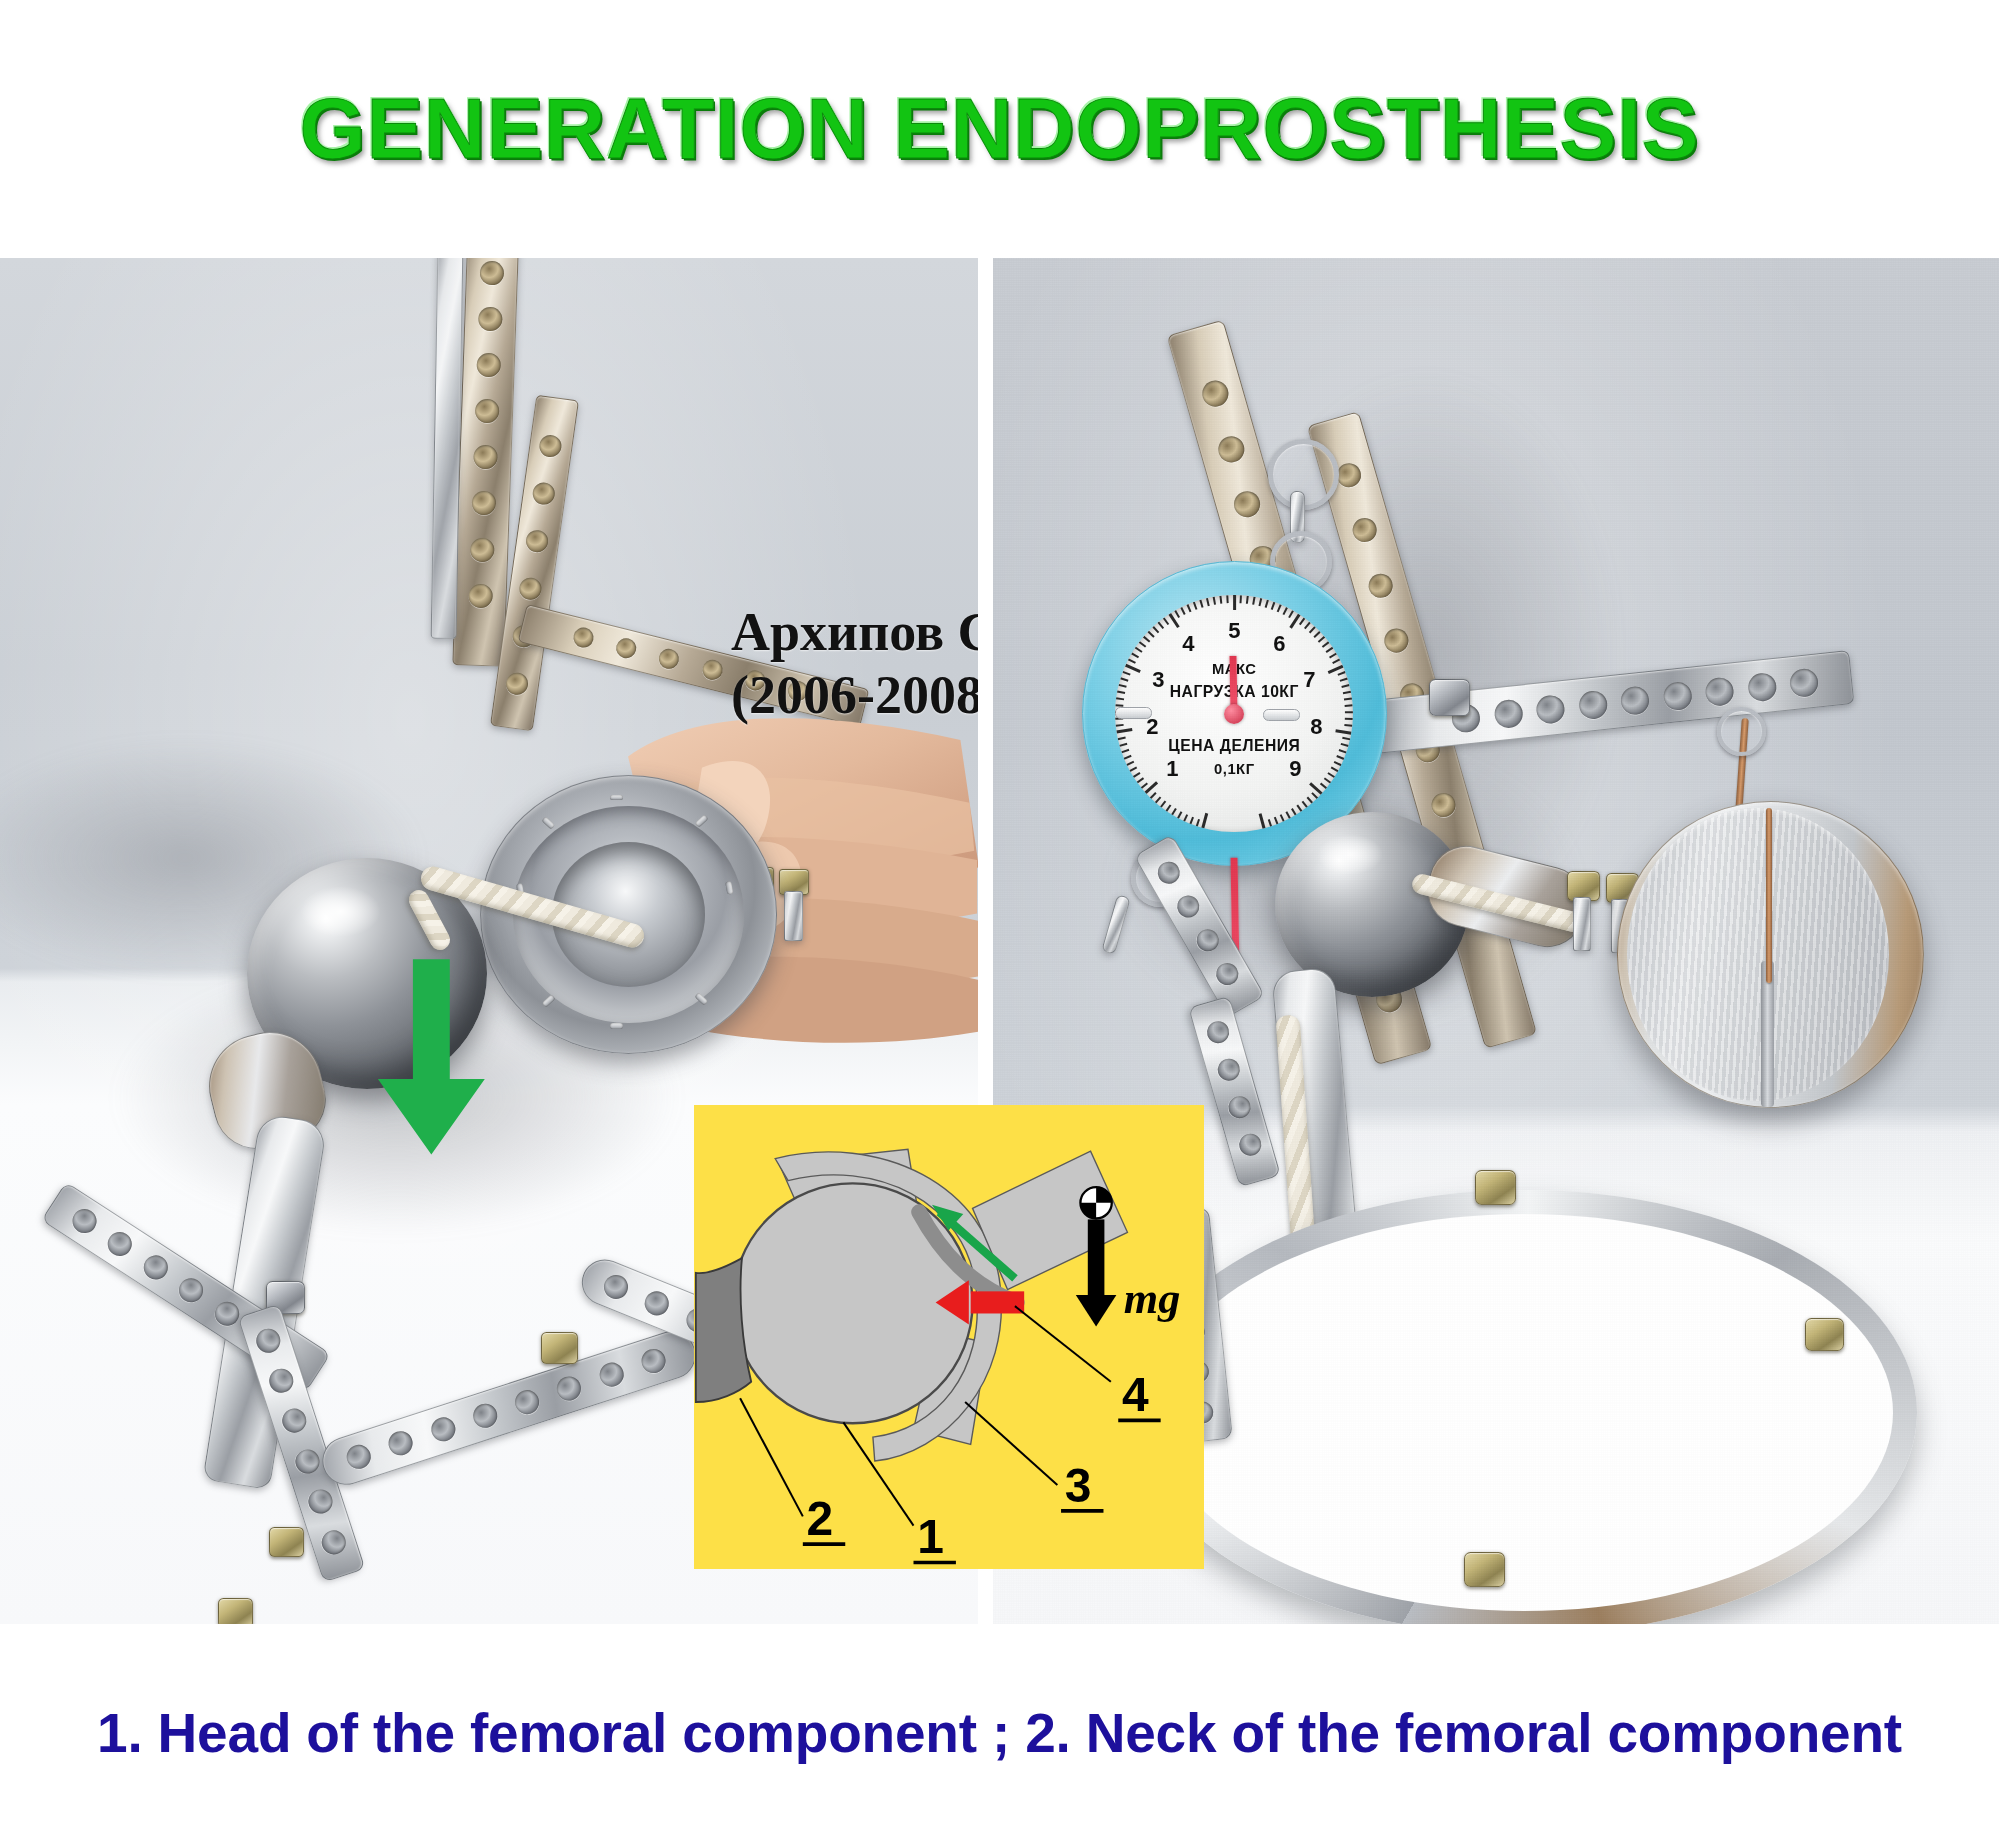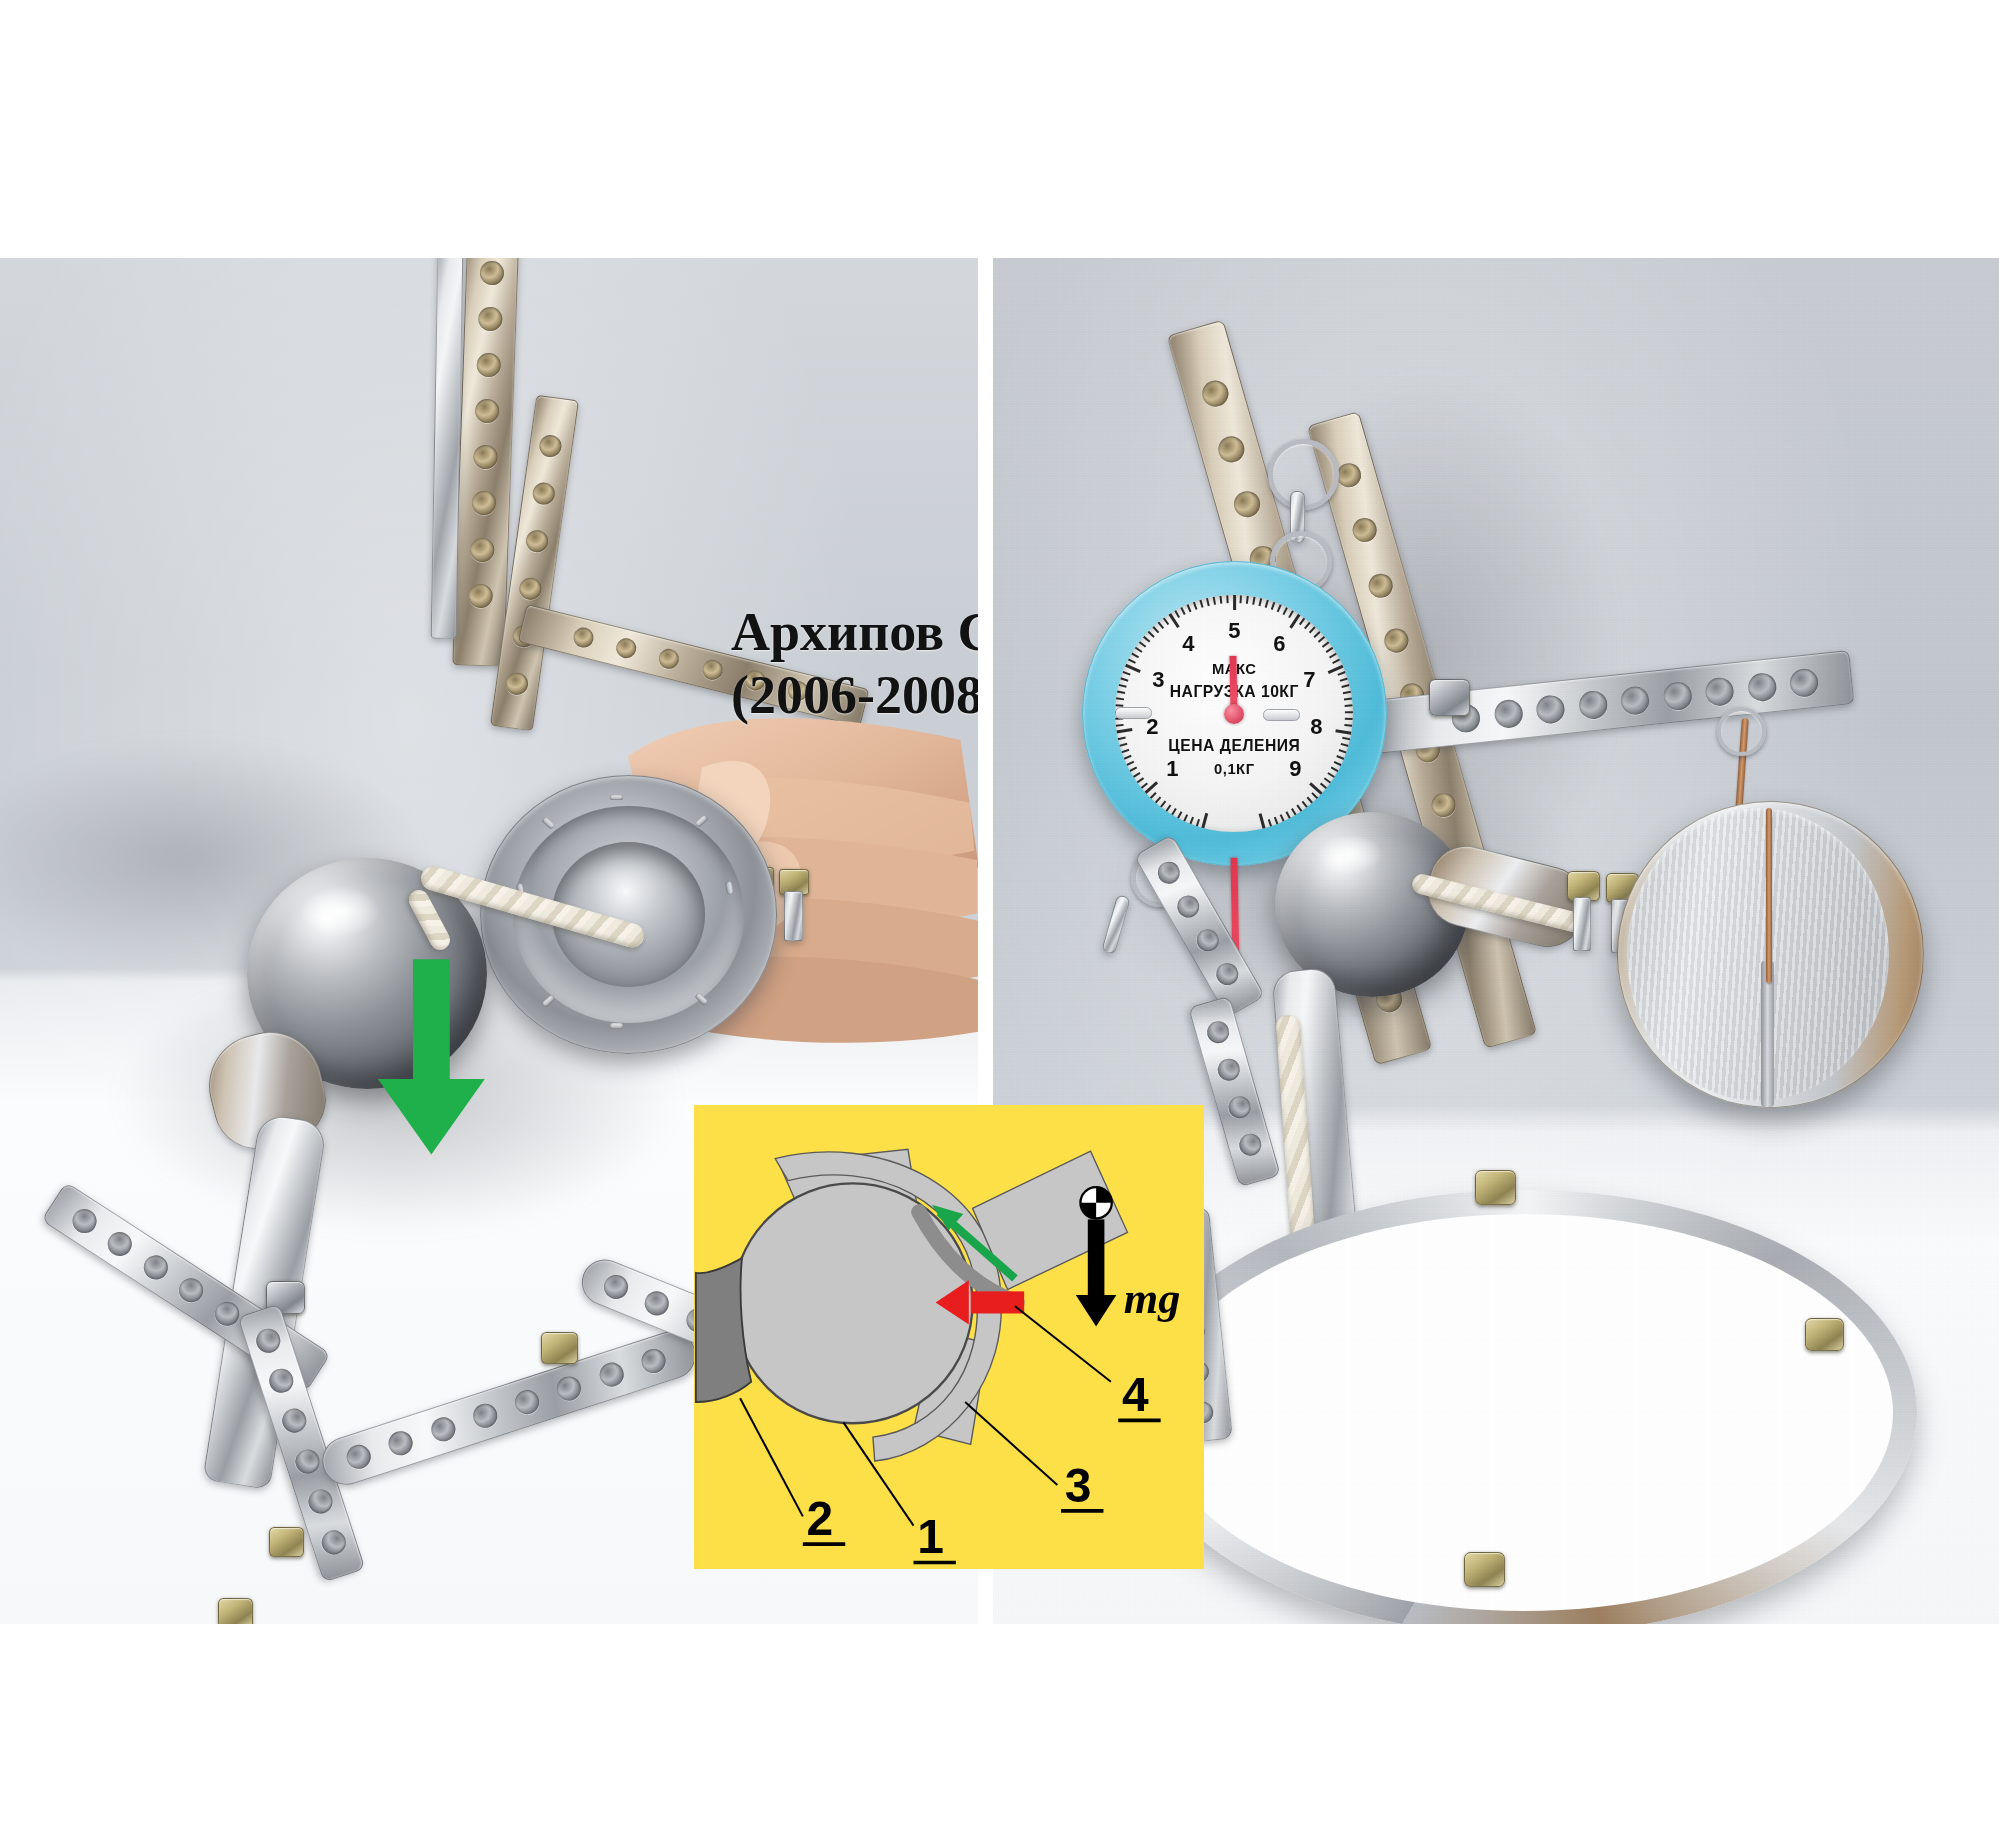--- a/index.html
+++ b/index.html
@@ -278,20 +278,21 @@
   }
   .author .l1{font-size:54px;display:block;white-space:nowrap;}
   .author .l2{font-size:54px;display:block;white-space:nowrap;}
 </style>
 </head>
 <body>
 
 <div class="page">
 
   <div class="title-block">
+    <div class="title-line">GENERATION ENDOPROSTHESIS</div>
   </div>
 
   <div class="photo-strip">
 
     <div class="photo photo-left">
       <div class="backdrop"></div>
       <div class="vignette"></div>
 
       <div class="softshadow" style="left:-55px;top:480px;width:480px;height:240px;"></div>
       <div class="softshadow" style="left:111px;top:701px;width:572px;height:277px;"></div>
@@ -932,16 +933,17 @@
 
       <text x="242" y="486" font-family="Liberation Sans, sans-serif" font-weight="bold" font-size="52" fill="#000">1</text>
       <line x1="238" y1="496" x2="284" y2="496" stroke="#000" stroke-width="4"></line>
 
       <text x="122" y="466" font-family="Liberation Sans, sans-serif" font-weight="bold" font-size="52" fill="#000">2</text>
       <line x1="118" y1="476" x2="164" y2="476" stroke="#000" stroke-width="4"></line>
     </svg>
   </div>
 
   <div class="caption">
+    <div class="caption-line">1. Head of the femoral component ;  2. Neck of the femoral component</div>
   </div>
 
 </div>
 
 
 </body></html>

